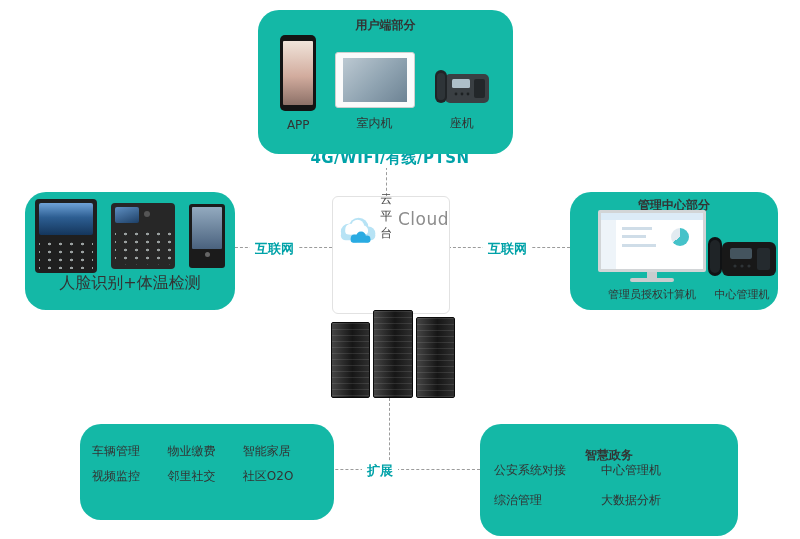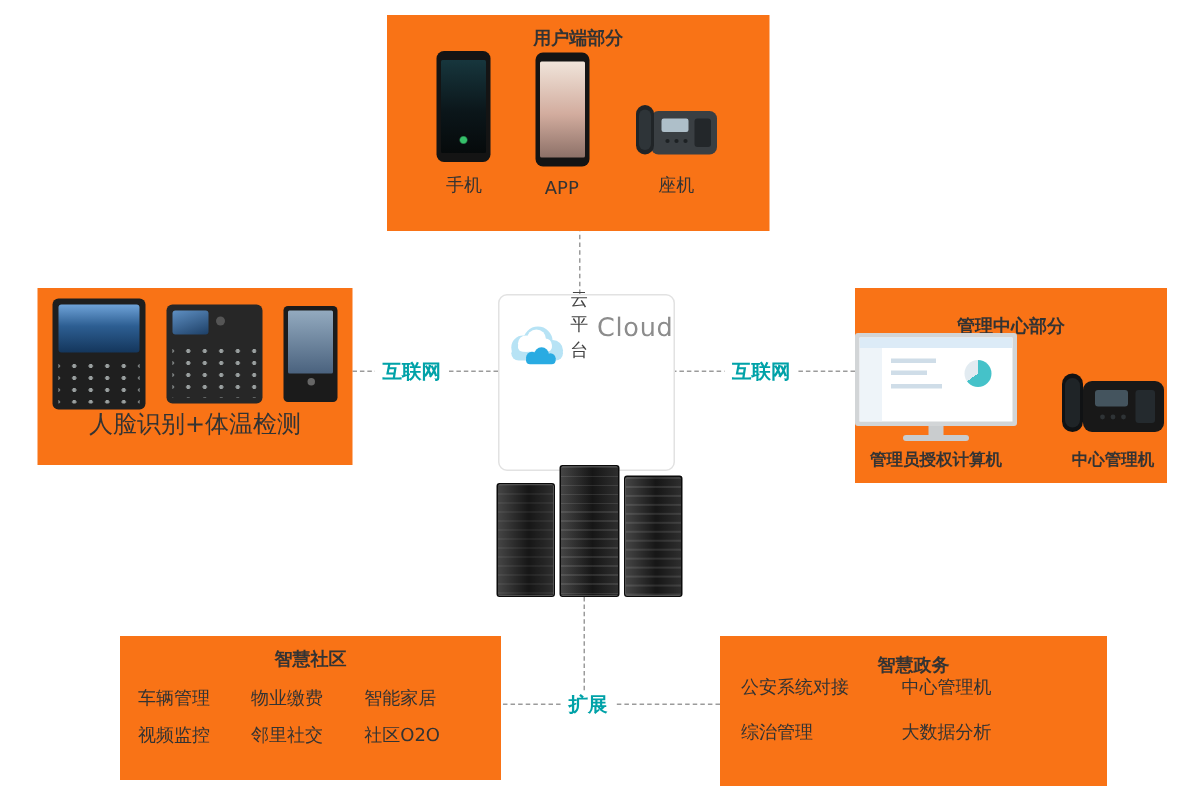--- a/index.html
+++ b/index.html
@@ -1,20 +1,20 @@
 <!DOCTYPE html>
 <html><head>
 <meta charset="utf-8">
 <style>
   html, body { margin: 0; padding: 0; }
   body { font-family: "DejaVu Sans", "Liberation Sans", sans-serif; background: #fff; }
   .canvas { position: relative; width: 800px; height: 539px; background: #fff; overflow: hidden; }
 
   
-  .gbox { position: absolute; background: #f97316; border-radius: 0; }
+  .gbox { position: absolute; background: #14b8a6; border-radius: 21px; }
   .gtitle { text-align: center; font-size: 12px; font-weight: bold; color: #333; line-height: 14px; }
 
   
   .dline-h { position: absolute; height: 0; border-top: 1px dashed #9b9b9b; }
   .dline-v { position: absolute; width: 0; border-left: 1px dashed #9b9b9b; }
 
   
   .link-label { position: absolute; color: #00a2a8; font-weight: bold; font-size: 13px;
                 background: #fff; padding: 1px 5px; text-align: center; line-height: 17px; white-space: nowrap; }
   .link-label.big { font-size: 15px; letter-spacing: 0.5px; }
@@ -45,22 +45,22 @@
             background-size: 11px 8px; background-position: 5px 2px; }
   .acc2 { width: 56px; height: 58px; padding: 4px; display: flex; flex-direction: column; gap: 3px; background: #272727; border-radius: 4px; }
   .acc2-top { display: flex; gap: 5px; align-items: flex-start; height: 18px; }
   .acc2-scr { width: 24px; height: 16px; background: linear-gradient(160deg, #5e8fc2, #1d3f66); border-radius: 2px; }
   .acc2-cam { width: 6px; height: 6px; border-radius: 50%; background: #555; margin-top: 4px; }
   .acc3 { width: 30px; height: 58px; padding: 3px; background: #1b1b1b; border-radius: 3px; display: flex; flex-direction: column; gap: 3px; }
   .acc3-scr { height: 42px; background: linear-gradient(180deg, #93aabf 0%, #4a627e 100%); border-radius: 1px; }
   .acc3-dot { width: 5px; height: 5px; border-radius: 50%; background: #666; margin: 0 auto; }
 
   
-  .box-mgmt { left: 570px; top: 192px; width: 208px; height: 112px; padding-top: 18px; }
-  .mgmt-row { display: flex; justify-content: space-between; align-items: flex-end; margin-top: 4px; font-weight: bold; }
+  .box-mgmt { left: 570px; top: 192px; width: 208px; height: 112px; padding-top: 6px; }
+  .mgmt-row { display: flex; justify-content: flex-end; align-items: flex-end; margin-top: 4px; }
   .mgmt-col { display: flex; flex-direction: column; align-items: center; justify-content: flex-end; gap: 5px; height: 86px; }
   .mgmt-label { font-size: 11px; color: #333; white-space: nowrap; }
 
   .monitor { display: flex; flex-direction: column; align-items: center; }
   .mon-scr { position: relative; width: 102px; height: 56px; background: #fff; border: 3px solid #d2d5d7; border-radius: 2px; overflow: hidden; }
   .m-top  { position: absolute; left: 0; top: 0; right: 0; height: 7px; background: #dcebf7; }
   .m-side { position: absolute; left: 0; top: 7px; bottom: 0; width: 15px; background: #eef4f9; }
   .m-line { position: absolute; height: 3px; background: #cfdde8; }
   .m-line1 { left: 21px; top: 14px; width: 30px; }
   .m-line2 { left: 21px; top: 22px; width: 24px; }
@@ -84,54 +84,55 @@
            background-image: repeating-linear-gradient(180deg, rgba(255,255,255,0.10) 0 1px, rgba(0,0,0,0) 1px 6px),
                              linear-gradient(90deg, #454545 0%, #161616 55%, #2e2e2e 100%); }
   .t1 { width: 38px; height: 74px; }
   .t2 { width: 38px; height: 86px; }
   .t3 { width: 38px; height: 79px; }
 
   
   .box-community { left: 80px; top: 424px; width: 230px; height: 88px; padding: 8px 12px 0; }
   .items-grid3 { display: grid; grid-template-columns: 1fr 1fr 1.05fr; row-gap: 8px; margin-top: 11px;
                  font-size: 12px; color: #333; justify-items: start; }
-  .box-gov { left: 480px; top: 424px; width: 230px; height: 88px; padding: 12px 14px 0; }
+  .box-gov { left: 480px; top: 424px; width: 230px; height: 88px; padding: 24px 14px 0; }
   .items-grid2 { display: grid; grid-template-columns: 1fr 1.15fr; row-gap: 13px; 
                  font-size: 12px; color: #333; justify-items: start; }
   .items-grid2 span, .items-grid3 span { white-space: nowrap; }
 </style>
 </head>
 <body>
 
 <div class="canvas">
 
   <div class="dline-v" style="left:386px; top:146px; height:50px;"></div>
   <div class="dline-h" style="left:235px; top:247px; width:97px;"></div>
   <div class="dline-h" style="left:448px; top:247px; width:122px;"></div>
   <div class="dline-v" style="left:389px; top:398px; height:72px;"></div>
   <div class="dline-h" style="left:310px; top:469px; width:170px;"></div>
 
+  <div class="link-label big" style="left:303px; top:149px; width:164px;">4G/WIFI/有线/PTSN</div>
   <div class="link-label" style="left:250px; top:239px;">互联网</div>
   <div class="link-label" style="left:483px; top:239px;">互联网</div>
-  <div class="link-label" style="left:374px; top:461px;">扩展</div>
+  <div class="link-label" style="left:362px; top:461px;">扩展</div>
 
   <div class="gbox box-user">
     <div class="gtitle">用户端部分</div>
     <div class="devrow">
       <div class="devcol">
         <div class="ph">
-          <div class="ph-scr scr-call"></div>
-        </div>
-        <span class="devlabel">手机</span>
+          <div class="ph-scr scr-app"></div>
+        </div>
+        <span class="devlabel">APP</span>
       </div>
       <div class="devcol">
-        <div class="ph">
-          <div class="ph-scr scr-app"></div>
-        </div>
-        <span class="devlabel">APP</span>
+        <div class="indoor">
+          <div class="indoor-scr"></div>
+        </div>
+        <span class="devlabel">室内机</span>
       </div>
       <div class="devcol">
         <svg width="58" height="44" viewBox="0 0 58 44">
           <rect x="12" y="10" width="44" height="29" rx="5" fill="#3a3f43"></rect>
           <rect x="19" y="15" width="18" height="9" rx="1.5" fill="#aebfc9"></rect>
           <rect x="41" y="15" width="11" height="19" rx="2" fill="#23272a"></rect>
           <circle cx="23" cy="30" r="1.4" fill="#1d2123"></circle>
             <circle cx="29" cy="30" r="1.4" fill="#1d2123"></circle>
             <circle cx="35" cy="30" r="1.4" fill="#1d2123"></circle>
           <rect x="2" y="6" width="12" height="33" rx="6" fill="#202427"></rect>
@@ -222,21 +223,20 @@
     <div class="cloud-name">Cloud</div>
   </div>
 
   <div class="servers">
     <div class="tower t1"></div>
     <div class="tower t2"></div>
     <div class="tower t3"></div>
   </div>
 
   <div class="gbox box-community">
-    <div class="gtitle">智慧社区</div>
     <div class="items-grid3">
       <span>车辆管理</span>
       <span>物业缴费</span>
       <span>智能家居</span>
       <span>视频监控</span>
       <span>邻里社交</span>
       <span>社区O2O</span>
     </div>
   </div>
 

